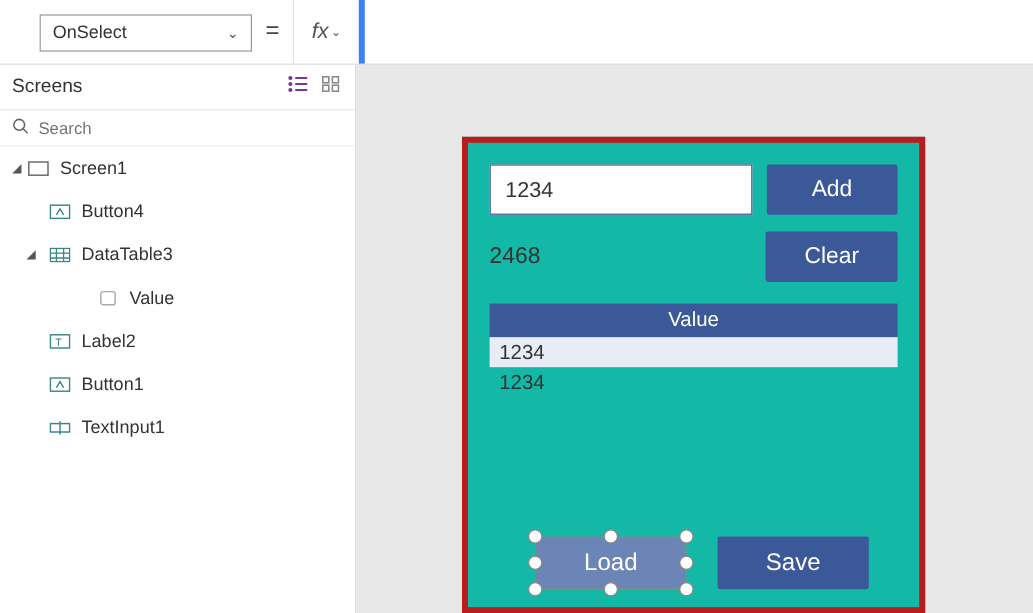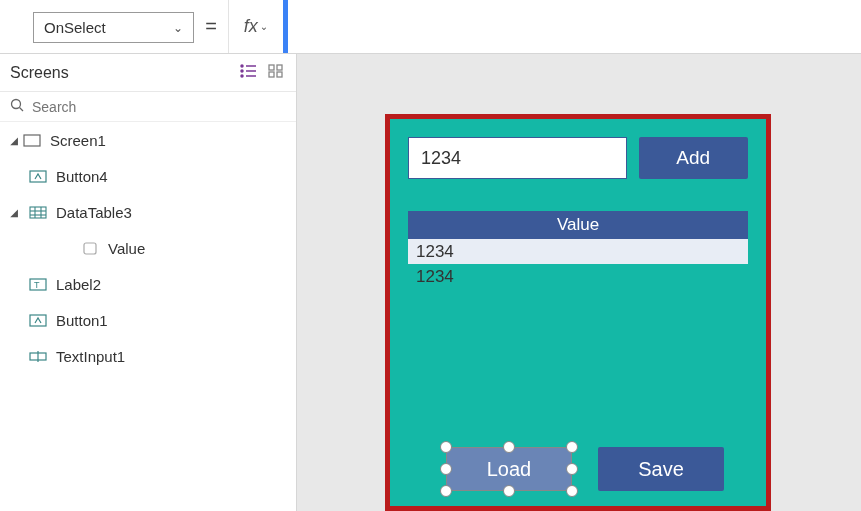--- a/index.html
+++ b/index.html
@@ -1,20 +1,20 @@
 <!DOCTYPE html>
 <html><head>
 <meta charset="utf-8">
 <style>
   * { box-sizing: border-box; margin: 0; padding: 0; font-family: "Segoe UI", Arial, sans-serif; }
   body { width: 861px; height: 511px; background: #f1f1f1; overflow: hidden; font-size: 14px; color: #333; }
 
   
   .topbar { display: flex; align-items: stretch; height: 54px; background: #fff; border-bottom: 1px solid #d6d6d6; }
-  .prop-select { width: 161px; margin: 12px 0 10px 33px; border: 1px solid #999; display: flex; align-items: center; padding: 0 10px; font-size: 15px; color: #333; background: #fff; }
+  .prop-select { width: 177px; margin: 12px 0 10px 33px; border: 1px solid #999; display: flex; align-items: center; padding: 0 10px; font-size: 15px; color: #333; background: #fff; }
   .prop-select .chev { margin-left: auto; color: #555; font-size: 12px; }
   .eq { width: 34px; display: flex; align-items: center; justify-content: center; font-size: 20px; color: #444; }
   .fx-wrap { width: 60px; display: flex; align-items: center; justify-content: center; border-left: 1px solid #e3e3e3; border-right: 5px solid #3b82f6; font-style: italic; color: #555; font-size: 18px; }
   .fx-wrap .chev { font-size: 10px; margin-left: 2px; font-style: normal; }
   .formula { flex: 1; display: flex; align-items: center; padding: 0 12px; font-family: Consolas, monospace; font-size: 16px; white-space: pre; overflow: hidden; }
   .formula .row { line-height: 22px; }
 
   
   .main { display: flex; height: calc(511px - 54px); }
   .tree { width: 297px; background: #fff; border-right: 1px solid #d6d6d6; display: flex; flex-direction: column; }
@@ -26,21 +26,21 @@
   .search-row .mag { font-size: 14px; margin-right: 8px; color: #666; }
   .search-row input { border: none; outline: none; flex: 1; font-size: 14px; color: #555; background: transparent; }
 
   .node { display: flex; align-items: center; height: 36px; font-size: 15px; color: #333; cursor: default; }
   .node.sel { background: #d9d9d9; }
   .expander { width: 16px; text-align: center; color: #555; font-size: 10px; }
   .ticon { width: 20px; height: 16px; margin-right: 8px; display: inline-flex; align-items: center; justify-content: center; }
   .ticon svg { display: block; }
 
   .lvl0 { padding-left: 6px; }
-  .lvl1 { padding-left: 28px; }
+  .lvl1 { padding-left: 40px; }
   .lvl3 { padding-left: 80px; }
 
   
   .canvas-area { flex: 1; background: #e8e8e8; position: relative; overflow: hidden; }
   .phone { position: absolute; left: 88px; top: 60px; width: 386px; height: 397px; background: #14b8a6; border: 5px solid #b91c1c; padding: 18px; }
   .row1 { display: flex; gap: 12px; align-items: stretch; }
   .tinput { width: 223px; height: 42px; border: 1px solid #3b5998; padding: 0 12px; font-size: 18px; color: #333; display: flex; align-items: center; background: #fff; }
   .btn { width: 112px; height: 42px; background: #3b5998; color: #fff; display: flex; align-items: center; justify-content: center; font-size: 19px; border-radius: 2px; }
   .row2 { display: flex; margin-top: 14px; align-items: center; }
   .lbl { font-size: 19px; color: #333; width: 235px; }
@@ -203,20 +203,24 @@
     <div class="phone">
       <div class="row1">
         <div class="tinput">
           <span>1234</span>
         </div>
         <div class="btn">
           <span>Add</span>
         </div>
       </div>
       <div class="row2">
+        <div class="lbl">2468</div>
+        <div class="btn">
+          <span>Clear</span>
+        </div>
       </div>
       <div class="dtable">
         <div class="dhead">Value</div>
         <div class="drow alt">1234</div>
         <div class="drow">1234</div>
       </div>
       <div class="row3">
         <div class="sel-wrap">
           <div class="btn2">
             <span>Load</span>

